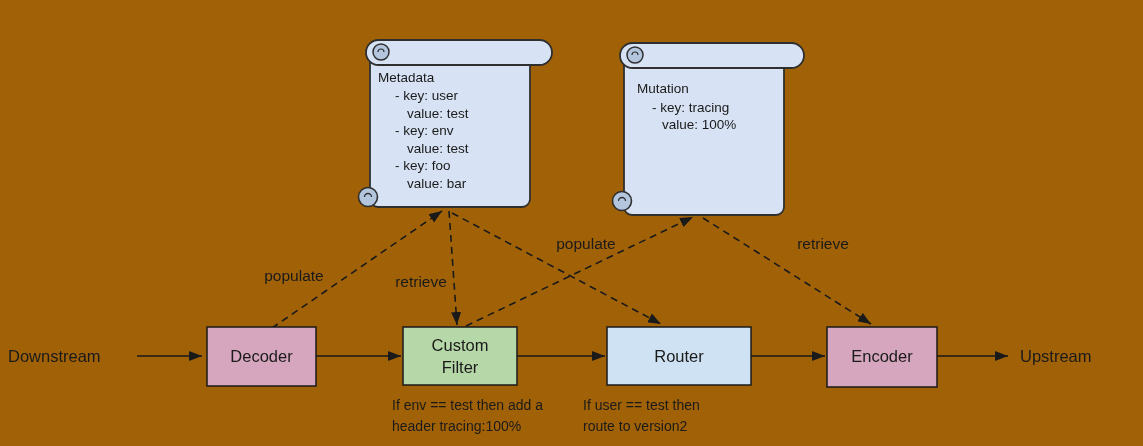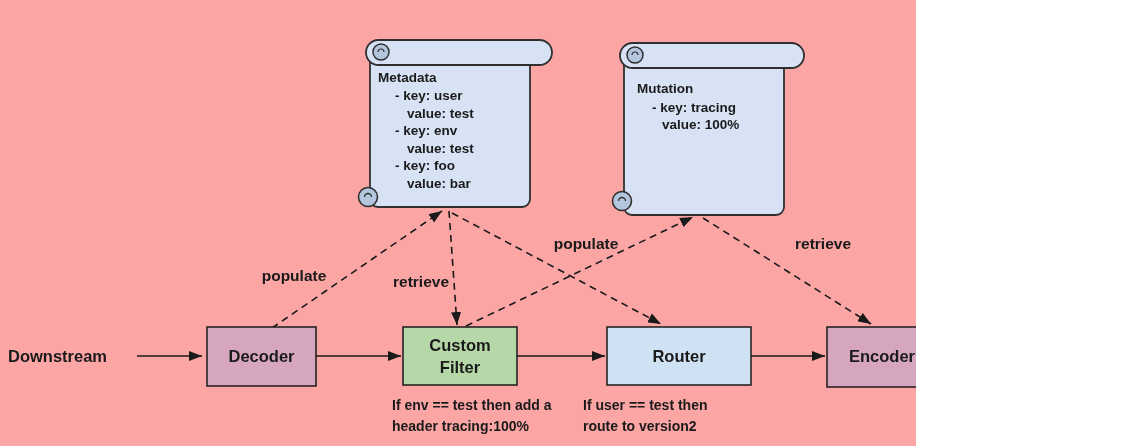--- a/index.html
+++ b/index.html
@@ -1,17 +1,17 @@
 <!DOCTYPE html>
 <html><head>
 <meta charset="utf-8">
 <style>
   html,body{margin:0;padding:0;background:#ffffff;}
-  .stage{position:relative;width:916px;height:446px;background:#fca5a5;overflow:hidden;
-         font-family:"Liberation Sans", sans-serif;font-weight:bold;}
+  .stage{position:relative;width:1143px;height:446px;background:#a16207;overflow:hidden;
+         font-family:"Liberation Sans", sans-serif;}
   svg text{font-family:"Liberation Sans", sans-serif;fill:#1a1a1a;}
   .boxlabel{font-size:16.5px;}
   .endlabel{font-size:16.5px;}
   .edgelabel{font-size:15.5px;}
   .caption{font-size:14px;}
   .scrolltitle{font-size:13.5px;}
   .scrollline{font-size:13.5px;}
 </style>
 </head>
 <body>

